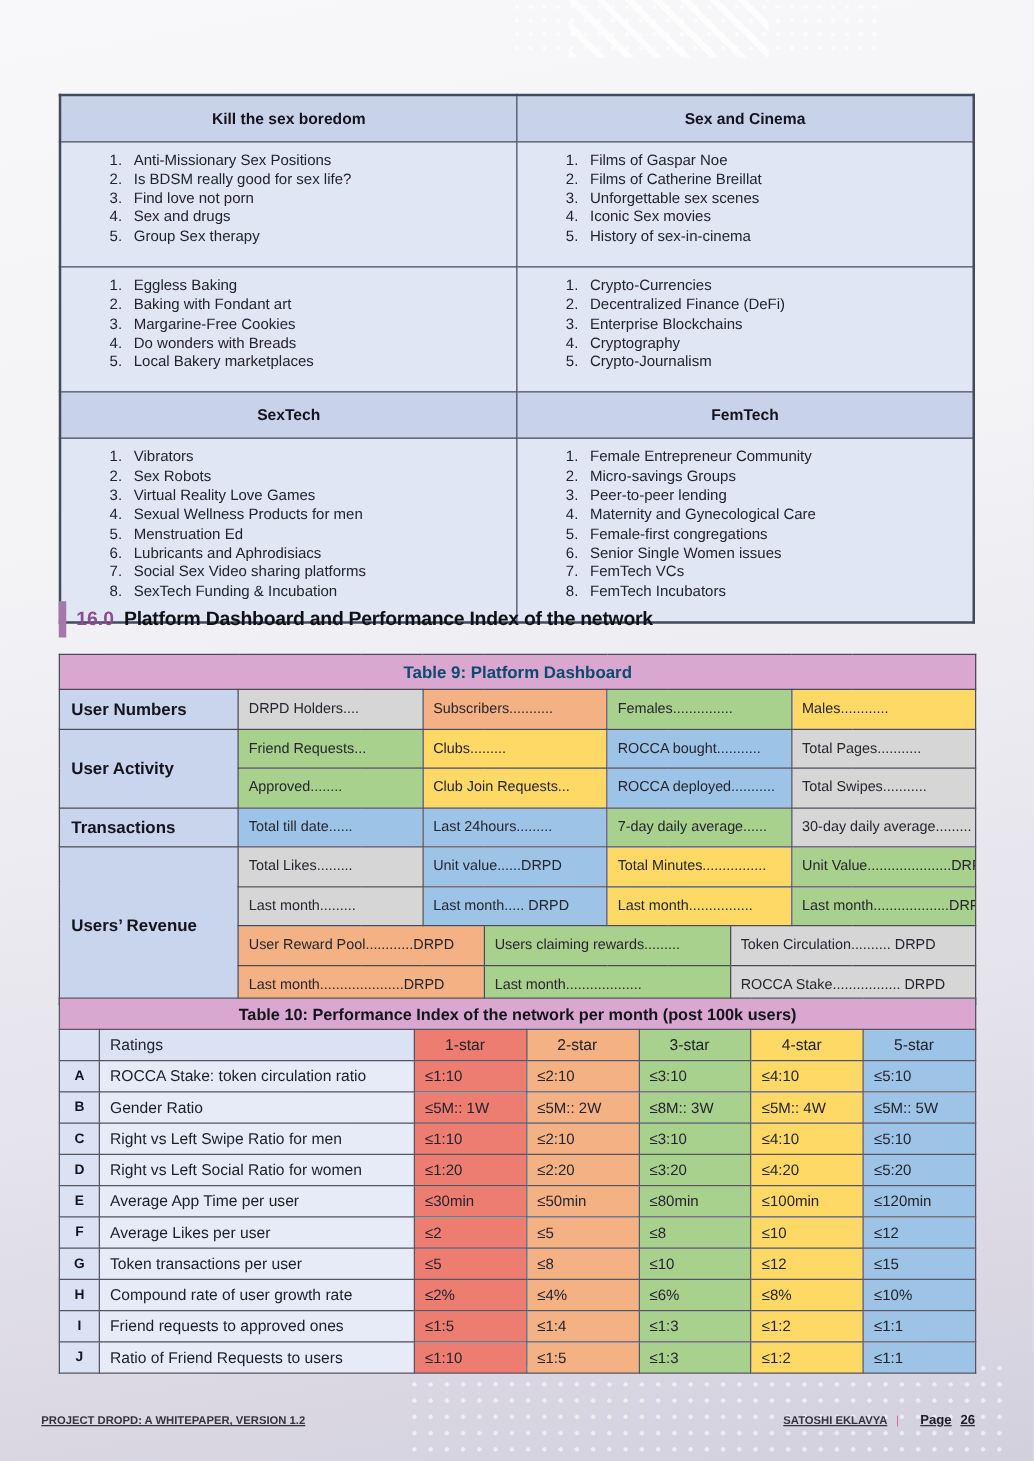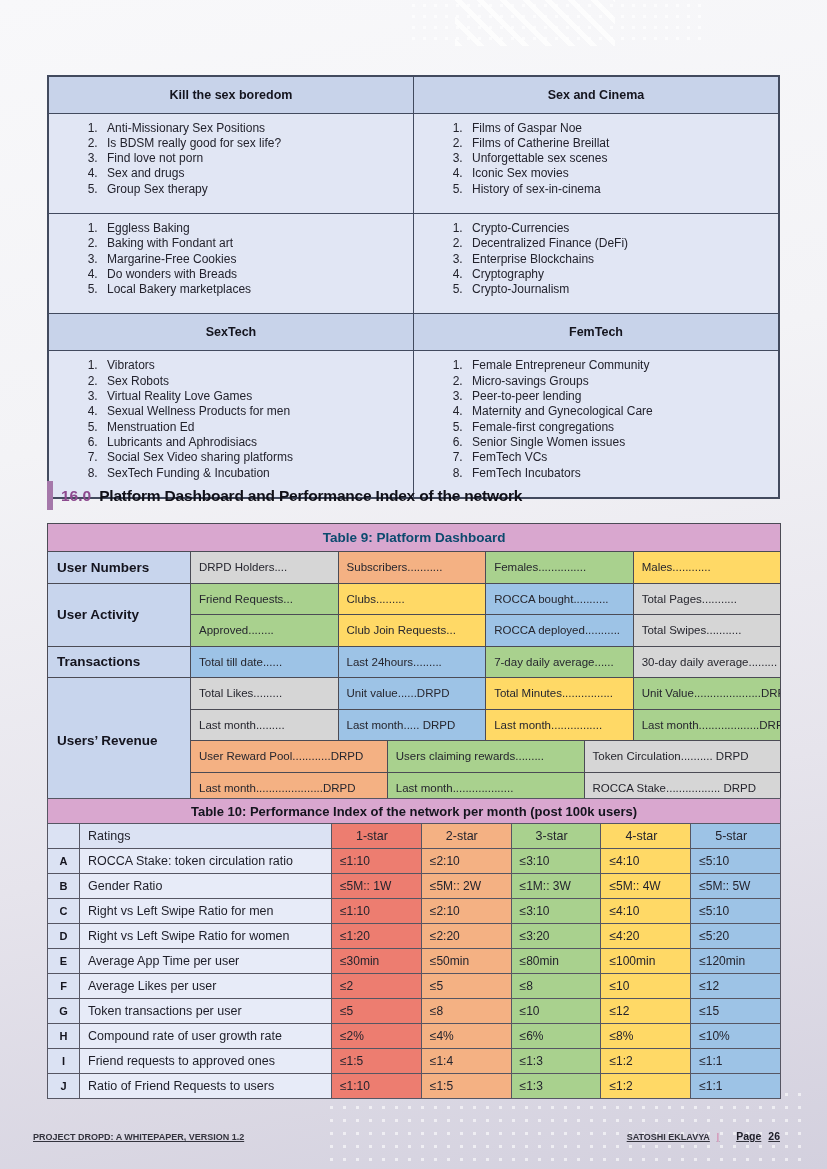--- a/index.html
+++ b/index.html
@@ -326,36 +326,36 @@
           <td class="val c-orange">≤2:10</td>
           <td class="val c-green">≤3:10</td>
           <td class="val c-yellow">≤4:10</td>
           <td class="val c-blue">≤5:10</td>
         </tr>
         <tr>
           <td class="letter">B</td>
           <td class="rlabel">Gender Ratio</td>
           <td class="val c-red">≤5M:: 1W</td>
           <td class="val c-orange">≤5M:: 2W</td>
-          <td class="val c-green">≤1M:: 3W</td>
+          <td class="val c-green">≤8M:: 3W</td>
           <td class="val c-yellow">≤5M:: 4W</td>
           <td class="val c-blue">≤5M:: 5W</td>
         </tr>
         <tr>
           <td class="letter">C</td>
           <td class="rlabel">Right vs Left Swipe Ratio for men</td>
           <td class="val c-red">≤1:10</td>
           <td class="val c-orange">≤2:10</td>
           <td class="val c-green">≤3:10</td>
           <td class="val c-yellow">≤4:10</td>
           <td class="val c-blue">≤5:10</td>
         </tr>
         <tr>
           <td class="letter">D</td>
-          <td class="rlabel">Right vs Left Swipe Ratio for women</td>
+          <td class="rlabel">Right vs Left Social Ratio for women</td>
           <td class="val c-red">≤1:20</td>
           <td class="val c-orange">≤2:20</td>
           <td class="val c-green">≤3:20</td>
           <td class="val c-yellow">≤4:20</td>
           <td class="val c-blue">≤5:20</td>
         </tr>
         <tr>
           <td class="letter">E</td>
           <td class="rlabel">Average App Time per user</td>
           <td class="val c-red">≤30min</td>

